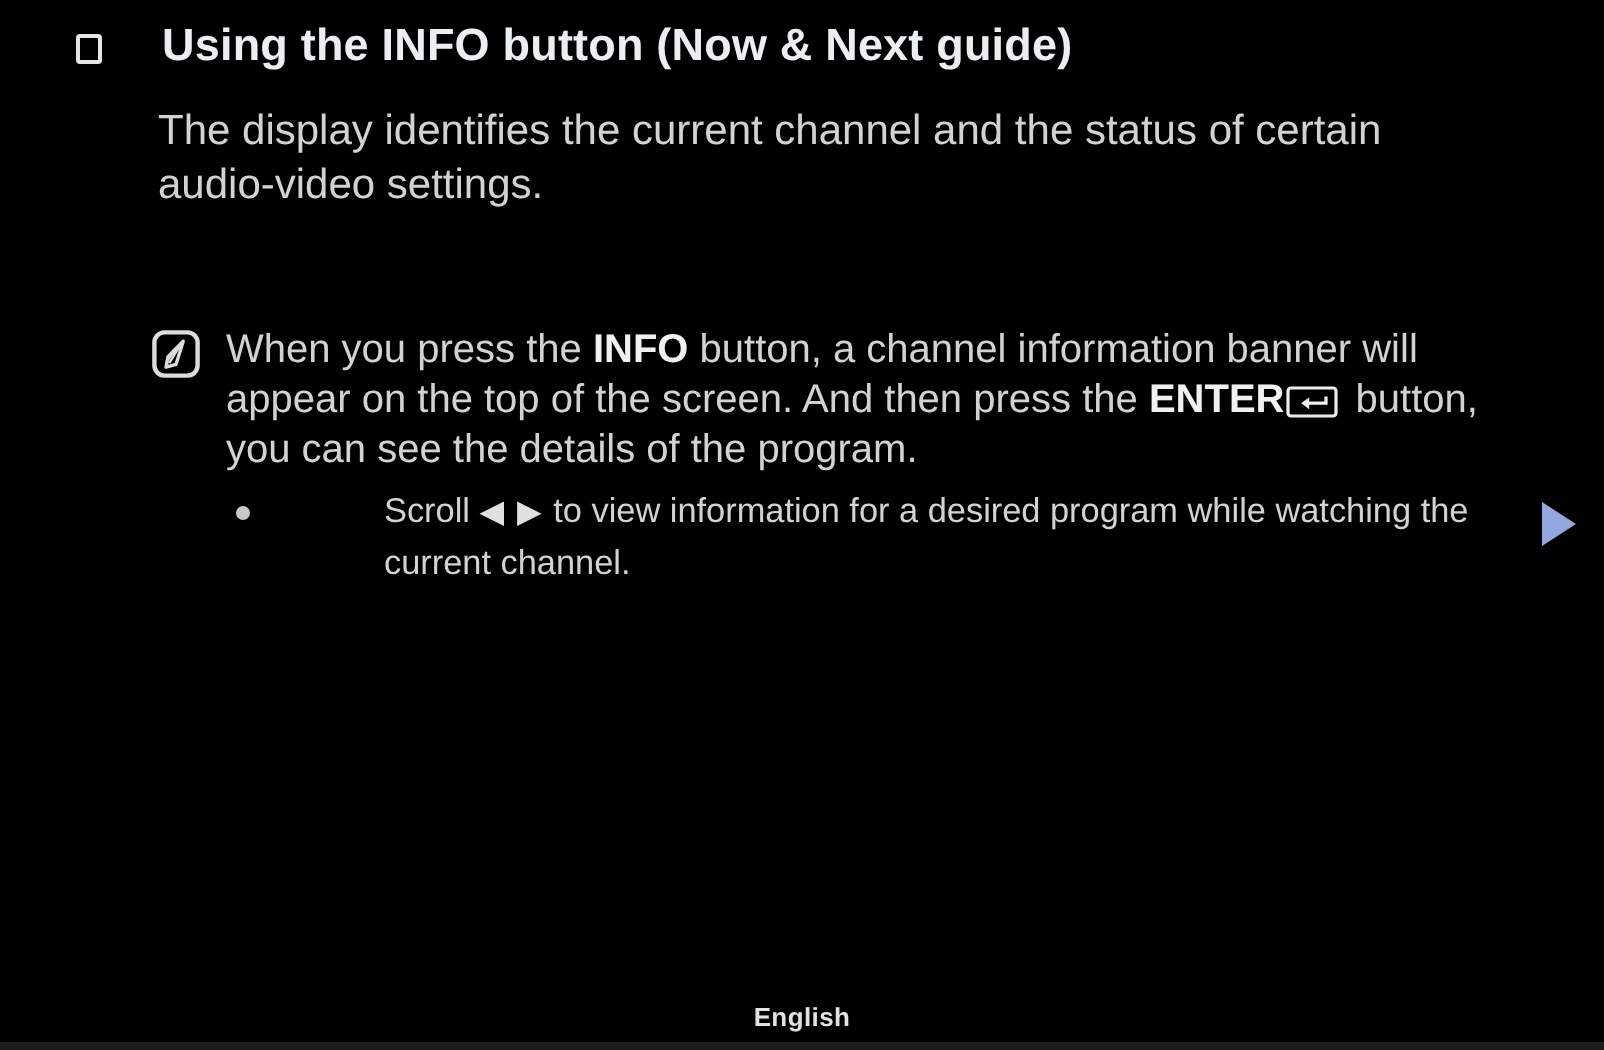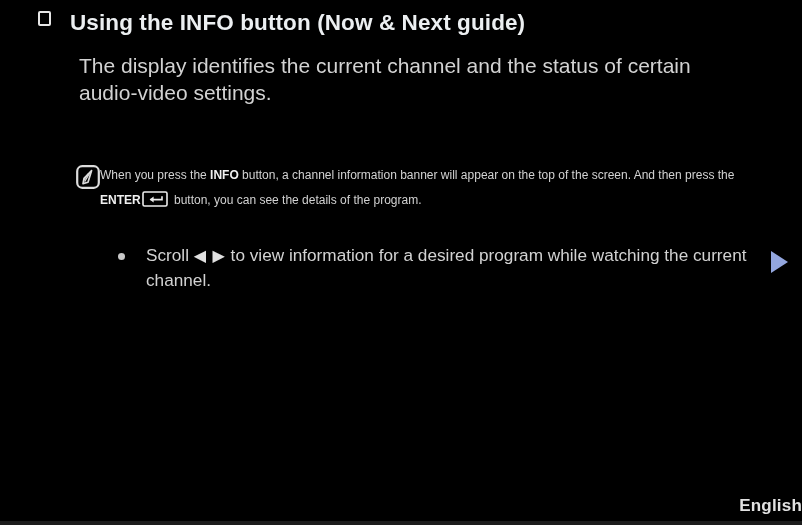--- a/index.html
+++ b/index.html
@@ -22,21 +22,22 @@
     inset: 0;
     background: #000000;
   }
 
   
   .title-row {
     position: absolute;
     left: 38px;
     top: 10px;
     display: flex;
-    gap: 19px;
+    align-items: center;
+    gap: 30px;
   }
   .sq-bullet {
     width: 13px;
     height: 15px;
     border: 2px solid #e6e6e6;
     border-radius: 2px;
     box-sizing: border-box;
     flex: 0 0 auto;
     position: relative;
     top: 1px;
@@ -70,22 +71,22 @@
     display: flex;
     align-items: flex-start;
   }
   .note-icon {
     flex: 0 0 auto;
     width: 24px;
     height: 24px;
     margin-top: 2px;
   }
   .note-body {
-    margin-left: 0;
-    font-size: 12px;
+    margin-left: 13px;
+    font-size: 20px;
     line-height: 25px;
     color: #d2d2d2;
     width: 648px;
   }
   .note-body b { font-weight: bold; color: #f0f0f0; }
 
   .enter-key {
     display: inline-block;
     vertical-align: -3px;
     width: 26px;
@@ -94,20 +95,21 @@
   }
 
   
   .sub-item {
     position: absolute;
     left: 118px;
     top: 243px;
     width: 640px;
     display: flex;
     align-items: flex-start;
+    gap: 46px;
   }
   .dot-bullet {
     flex: 0 0 auto;
     width: 7px;
     height: 7px;
     border-radius: 50%;
     background: #c9c9c9;
     margin-top: 10px;
   }
   .sub-text {
@@ -134,22 +136,22 @@
     border-bottom: 11px solid transparent;
     border-left: 17px solid #93a6de;
   }
 
   
   .footer {
     position: absolute;
     left: 0;
     right: 0;
     bottom: 9px;
-    text-align: right;
-    font-size: 17px;
+    text-align: center;
+    font-size: 13px;
     font-weight: bold;
     color: #e2e2e2;
     letter-spacing: 0.2px;
   }
   .bottom-strip {
     position: absolute;
     left: 0;
     right: 0;
     bottom: 0;
     height: 4px;

